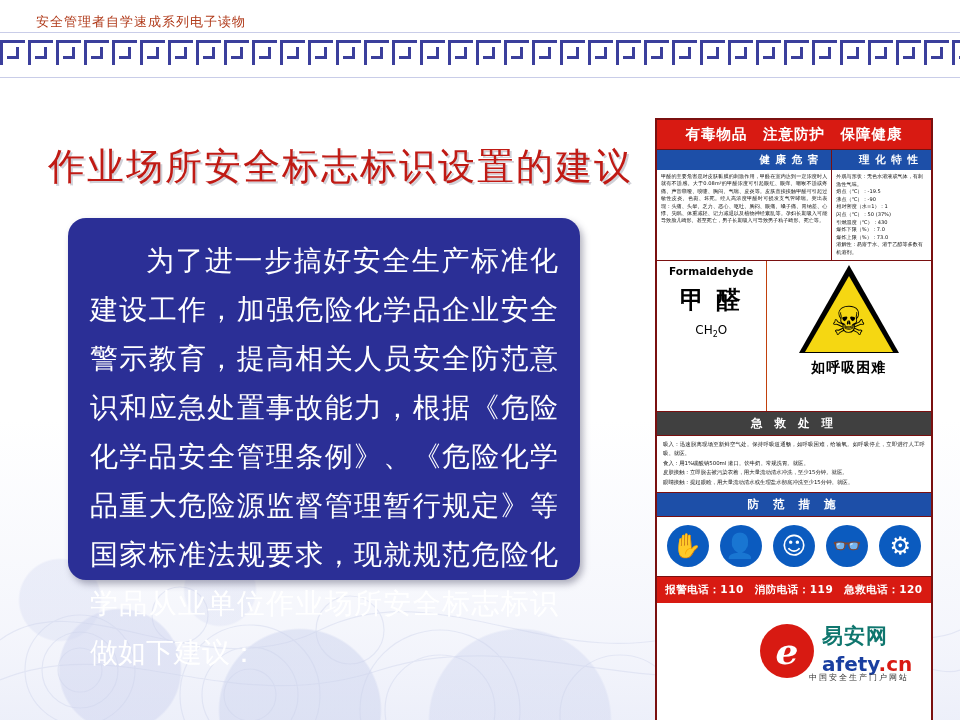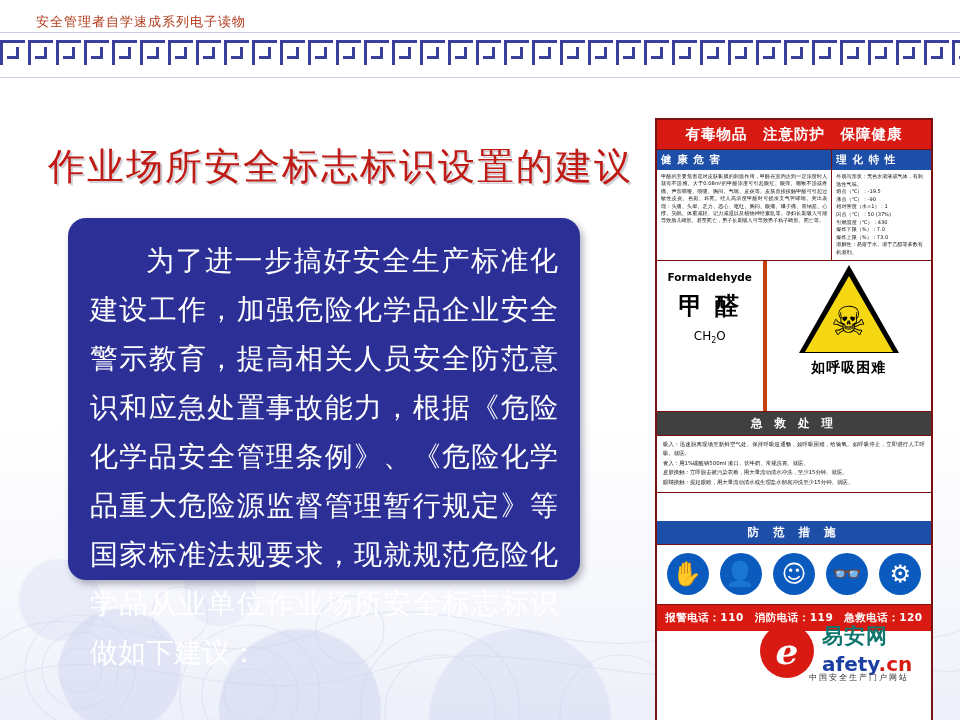--- a/index.html
+++ b/index.html
@@ -171,22 +171,22 @@
   }
   .col-right {
     width: 36%;
     box-sizing: border-box;
   }
   .subhdr {
     background: #1d4fa8;
     color: #fff;
     font-size: 10.5px;
     font-weight: bold;
-    text-align: left;
-    padding: 3px 4px;
+    text-align: right;
+    padding: 3px 12px;
     letter-spacing: 1px;
   }
   .tiny {
     font-size: 5.1px;
     line-height: 7.4px;
     color: #111;
     padding: 3px 4px;
     text-align: justify;
   }
   .tiny-r {
@@ -195,24 +195,24 @@
     color: #111;
     padding: 3px 4px;
   }
   .chem-zone {
     display: flex;
     border-bottom: 1px solid #7a1010;
     min-height: 150px;
   }
   .chem-name {
     width: 40%;
-    border-right: 4px solid #c2410c;
+    border-right: 1px solid #c2410c;
     box-sizing: border-box;
     text-align: center;
-    padding-top: 10px;
+    padding-top: 4px;
   }
   .chem-en {
     font-size: 10.5px;
     font-weight: bold;
     color: #000;
   }
   .chem-cn {
     font-size: 24px;
     font-weight: bold;
     color: #000;
@@ -293,21 +293,20 @@
   }
   .prevent-hdr {
     background: #1d4fa8;
     color: #fff;
     font-size: 11.5px;
     font-weight: bold;
     text-align: center;
     padding: 4px 0;
     letter-spacing: 5px;
     border-bottom: 1px solid #7a1010;
-    margin-top: 28px;
   }
   .ppe-row {
     display: flex;
     justify-content: space-around;
     align-items: center;
     padding: 8px 4px 9px 4px;
     border-bottom: 1px solid #7a1010;
     background: #fff;
   }
   .ppe {

